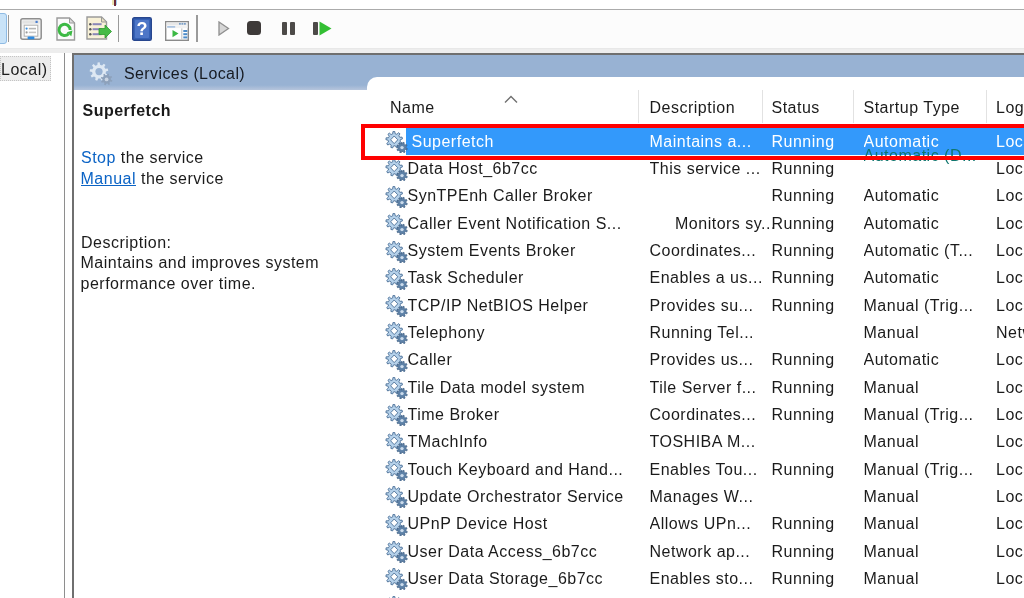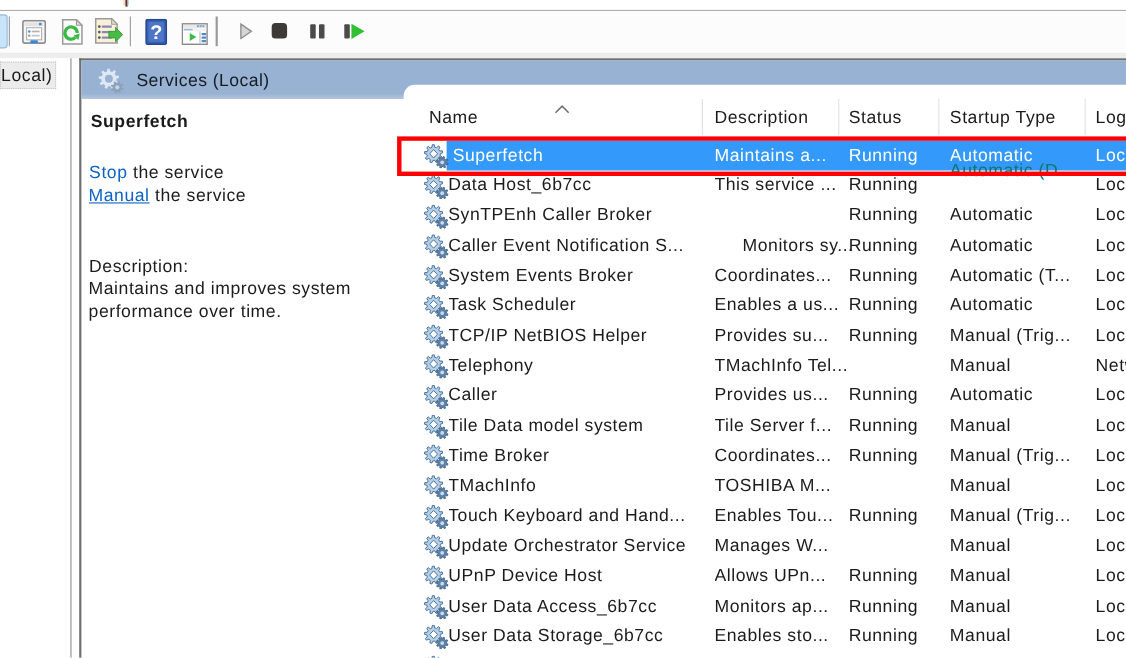--- a/index.html
+++ b/index.html
@@ -190,21 +190,21 @@
   </svg>
 <div class="ct" style="left:407.5px;top:296.7px;color:#1b1b1b;max-width:225px">TCP/IP NetBIOS Helper</div>
 <div class="ct" style="left:649.5px;top:296.7px;color:#1b1b1b">Provides su...</div>
 <div class="ct" style="left:771.5px;top:296.7px;color:#1b1b1b">Running</div>
 <div class="ct" style="left:863.5px;top:296.7px;color:#1b1b1b">Manual (Trig...</div>
 <div class="ct" style="left:996px;top:296.7px;color:#1b1b1b">Local Syste</div>
 <svg class="gicon" style="left:384.5px;top:322.4px" width="23" height="22" viewBox="0 0 23 22">
     <use href="#gearpair"></use>
   </svg>
 <div class="ct" style="left:407.5px;top:324.0px;color:#1b1b1b;max-width:225px">Telephony</div>
-<div class="ct" style="left:649.5px;top:324.0px;color:#1b1b1b">TMachInfo Tel...</div>
+<div class="ct" style="left:649.5px;top:324.0px;color:#1b1b1b">Running Tel...</div>
 <div class="ct" style="left:863.5px;top:324.0px;color:#1b1b1b">Manual</div>
 <div class="ct" style="left:996px;top:324.0px;color:#1b1b1b">Network S</div>
 <svg class="gicon" style="left:384.5px;top:349.8px" width="23" height="22" viewBox="0 0 23 22">
     <use href="#gearpair"></use>
   </svg>
 <div class="ct" style="left:407.5px;top:351.4px;color:#1b1b1b;max-width:225px">Caller</div>
 <div class="ct" style="left:649.5px;top:351.4px;color:#1b1b1b">Provides us...</div>
 <div class="ct" style="left:771.5px;top:351.4px;color:#1b1b1b">Running</div>
 <div class="ct" style="left:863.5px;top:351.4px;color:#1b1b1b">Automatic</div>
 <div class="ct" style="left:996px;top:351.4px;color:#1b1b1b">Local Syste</div>
@@ -251,21 +251,21 @@
   </svg>
 <div class="ct" style="left:407.5px;top:515.3px;color:#1b1b1b;max-width:225px">UPnP Device Host</div>
 <div class="ct" style="left:649.5px;top:515.3px;color:#1b1b1b">Allows UPn...</div>
 <div class="ct" style="left:771.5px;top:515.3px;color:#1b1b1b">Running</div>
 <div class="ct" style="left:863.5px;top:515.3px;color:#1b1b1b">Manual</div>
 <div class="ct" style="left:996px;top:515.3px;color:#1b1b1b">Local Syste</div>
 <svg class="gicon" style="left:384.5px;top:541.0px" width="23" height="22" viewBox="0 0 23 22">
     <use href="#gearpair"></use>
   </svg>
 <div class="ct" style="left:407.5px;top:542.6px;color:#1b1b1b;max-width:225px">User Data Access_6b7cc</div>
-<div class="ct" style="left:649.5px;top:542.6px;color:#1b1b1b">Monitors ap...</div>
+<div class="ct" style="left:649.5px;top:542.6px;color:#1b1b1b">Network ap...</div>
 <div class="ct" style="left:771.5px;top:542.6px;color:#1b1b1b">Running</div>
 <div class="ct" style="left:863.5px;top:542.6px;color:#1b1b1b">Manual</div>
 <div class="ct" style="left:996px;top:542.6px;color:#1b1b1b">Local Syste</div>
 <svg class="gicon" style="left:384.5px;top:568.3px" width="23" height="22" viewBox="0 0 23 22">
     <use href="#gearpair"></use>
   </svg>
 <div class="ct" style="left:407.5px;top:569.9px;color:#1b1b1b;max-width:225px">User Data Storage_6b7cc</div>
 <div class="ct" style="left:649.5px;top:569.9px;color:#1b1b1b">Enables sto...</div>
 <div class="ct" style="left:771.5px;top:569.9px;color:#1b1b1b">Running</div>
 <div class="ct" style="left:863.5px;top:569.9px;color:#1b1b1b">Manual</div>

